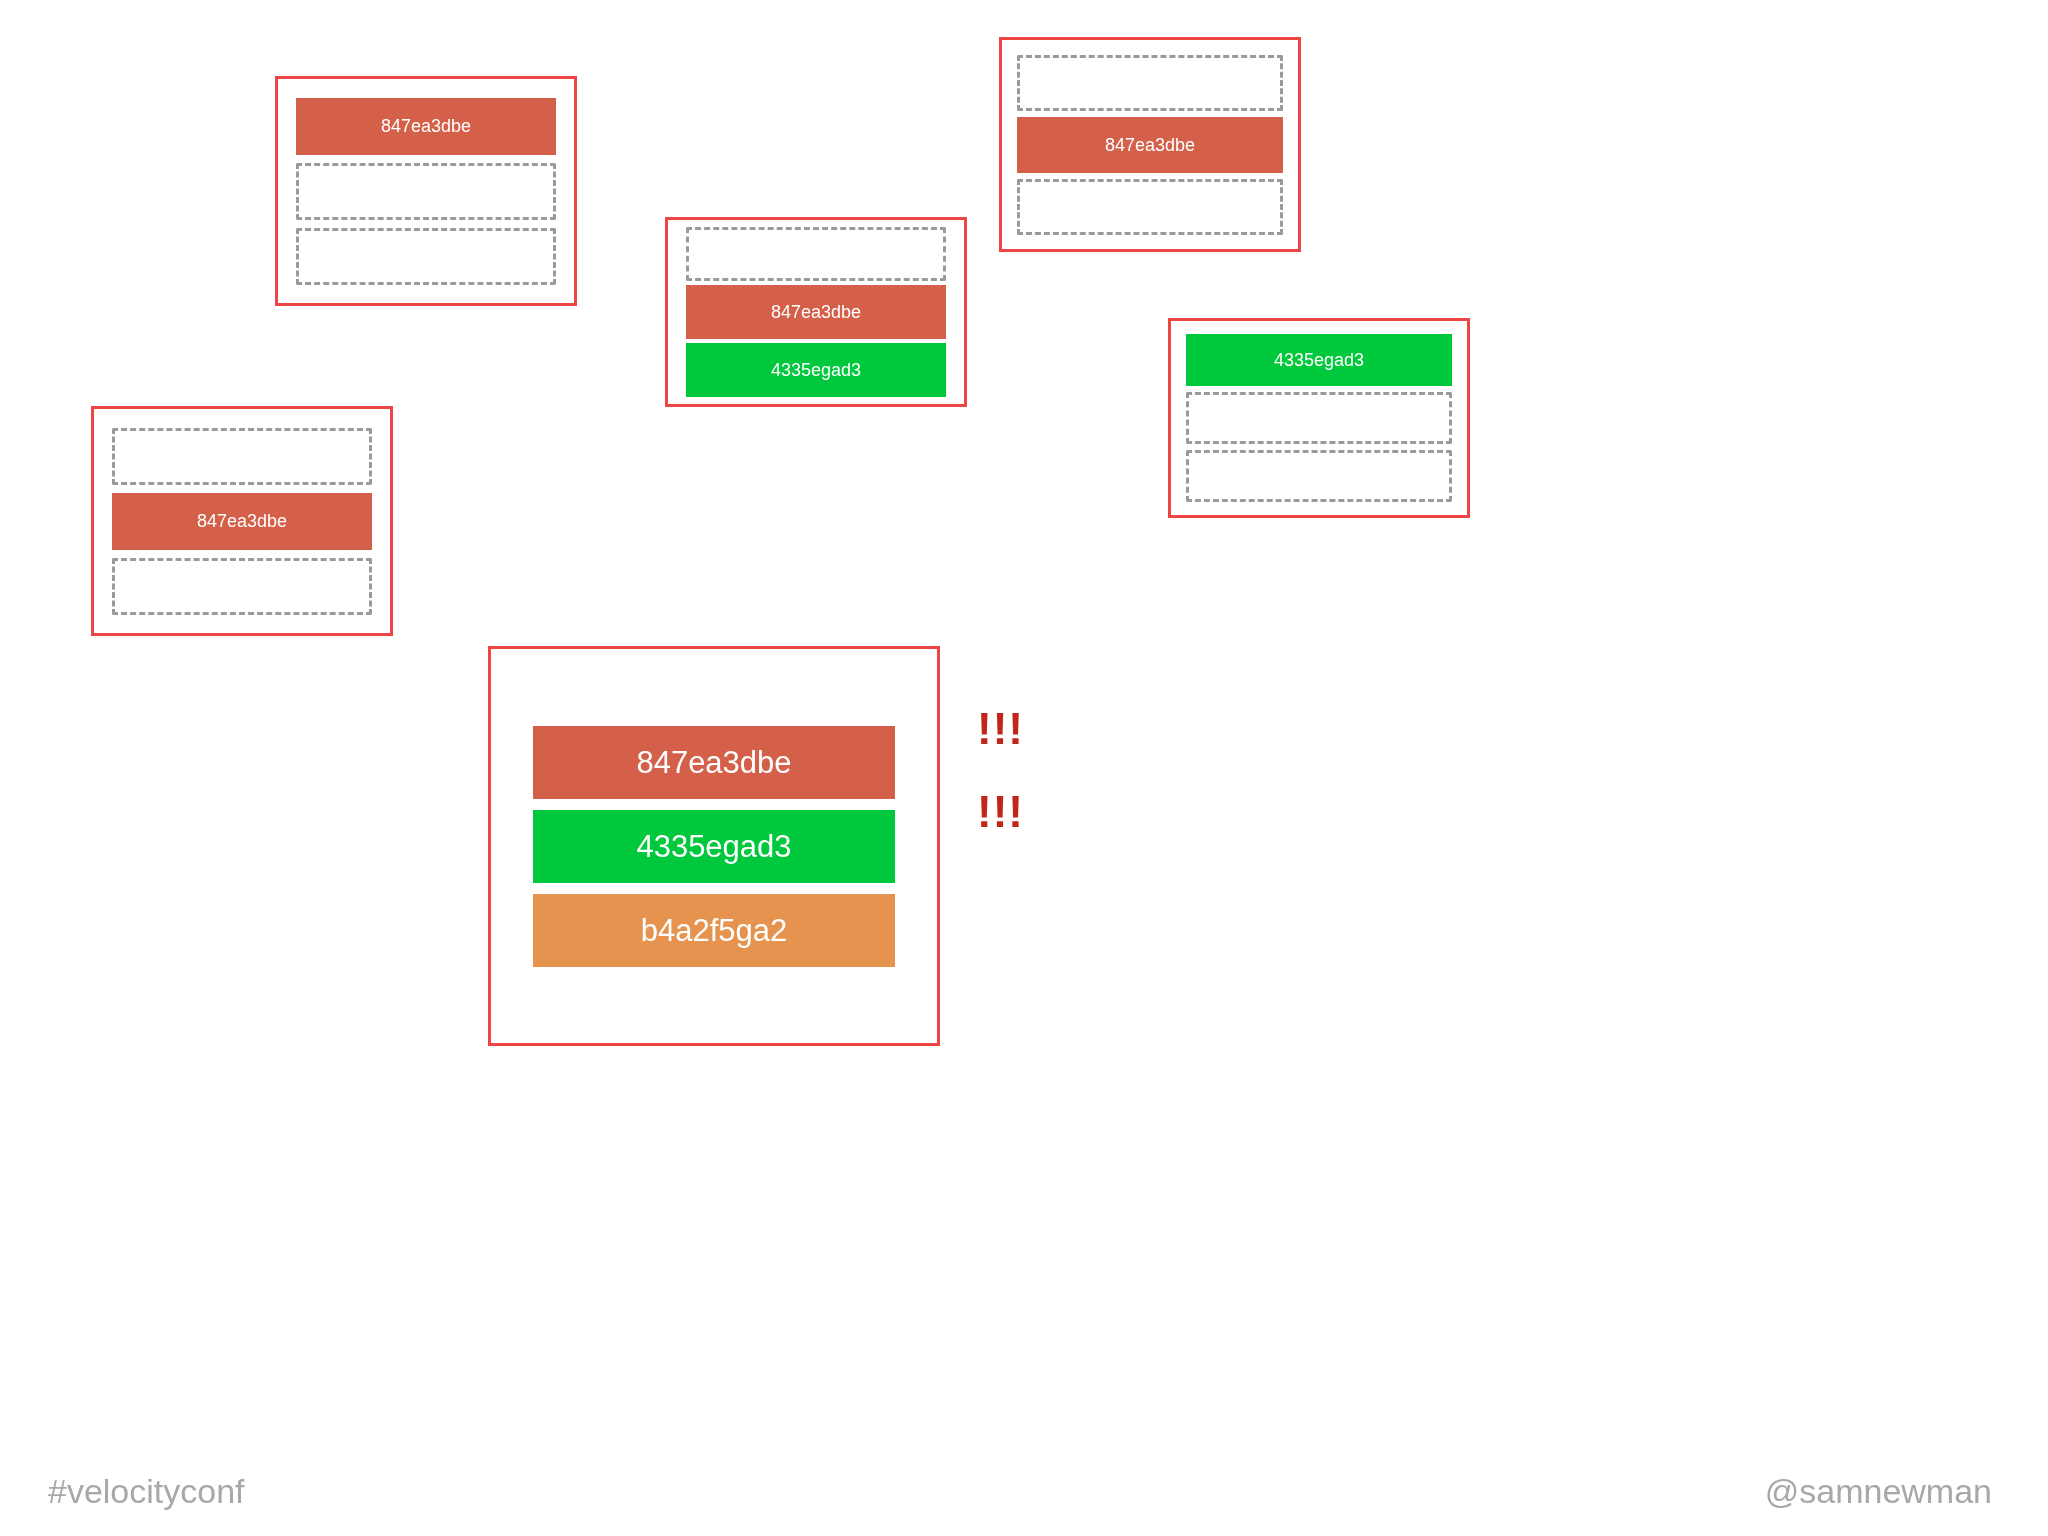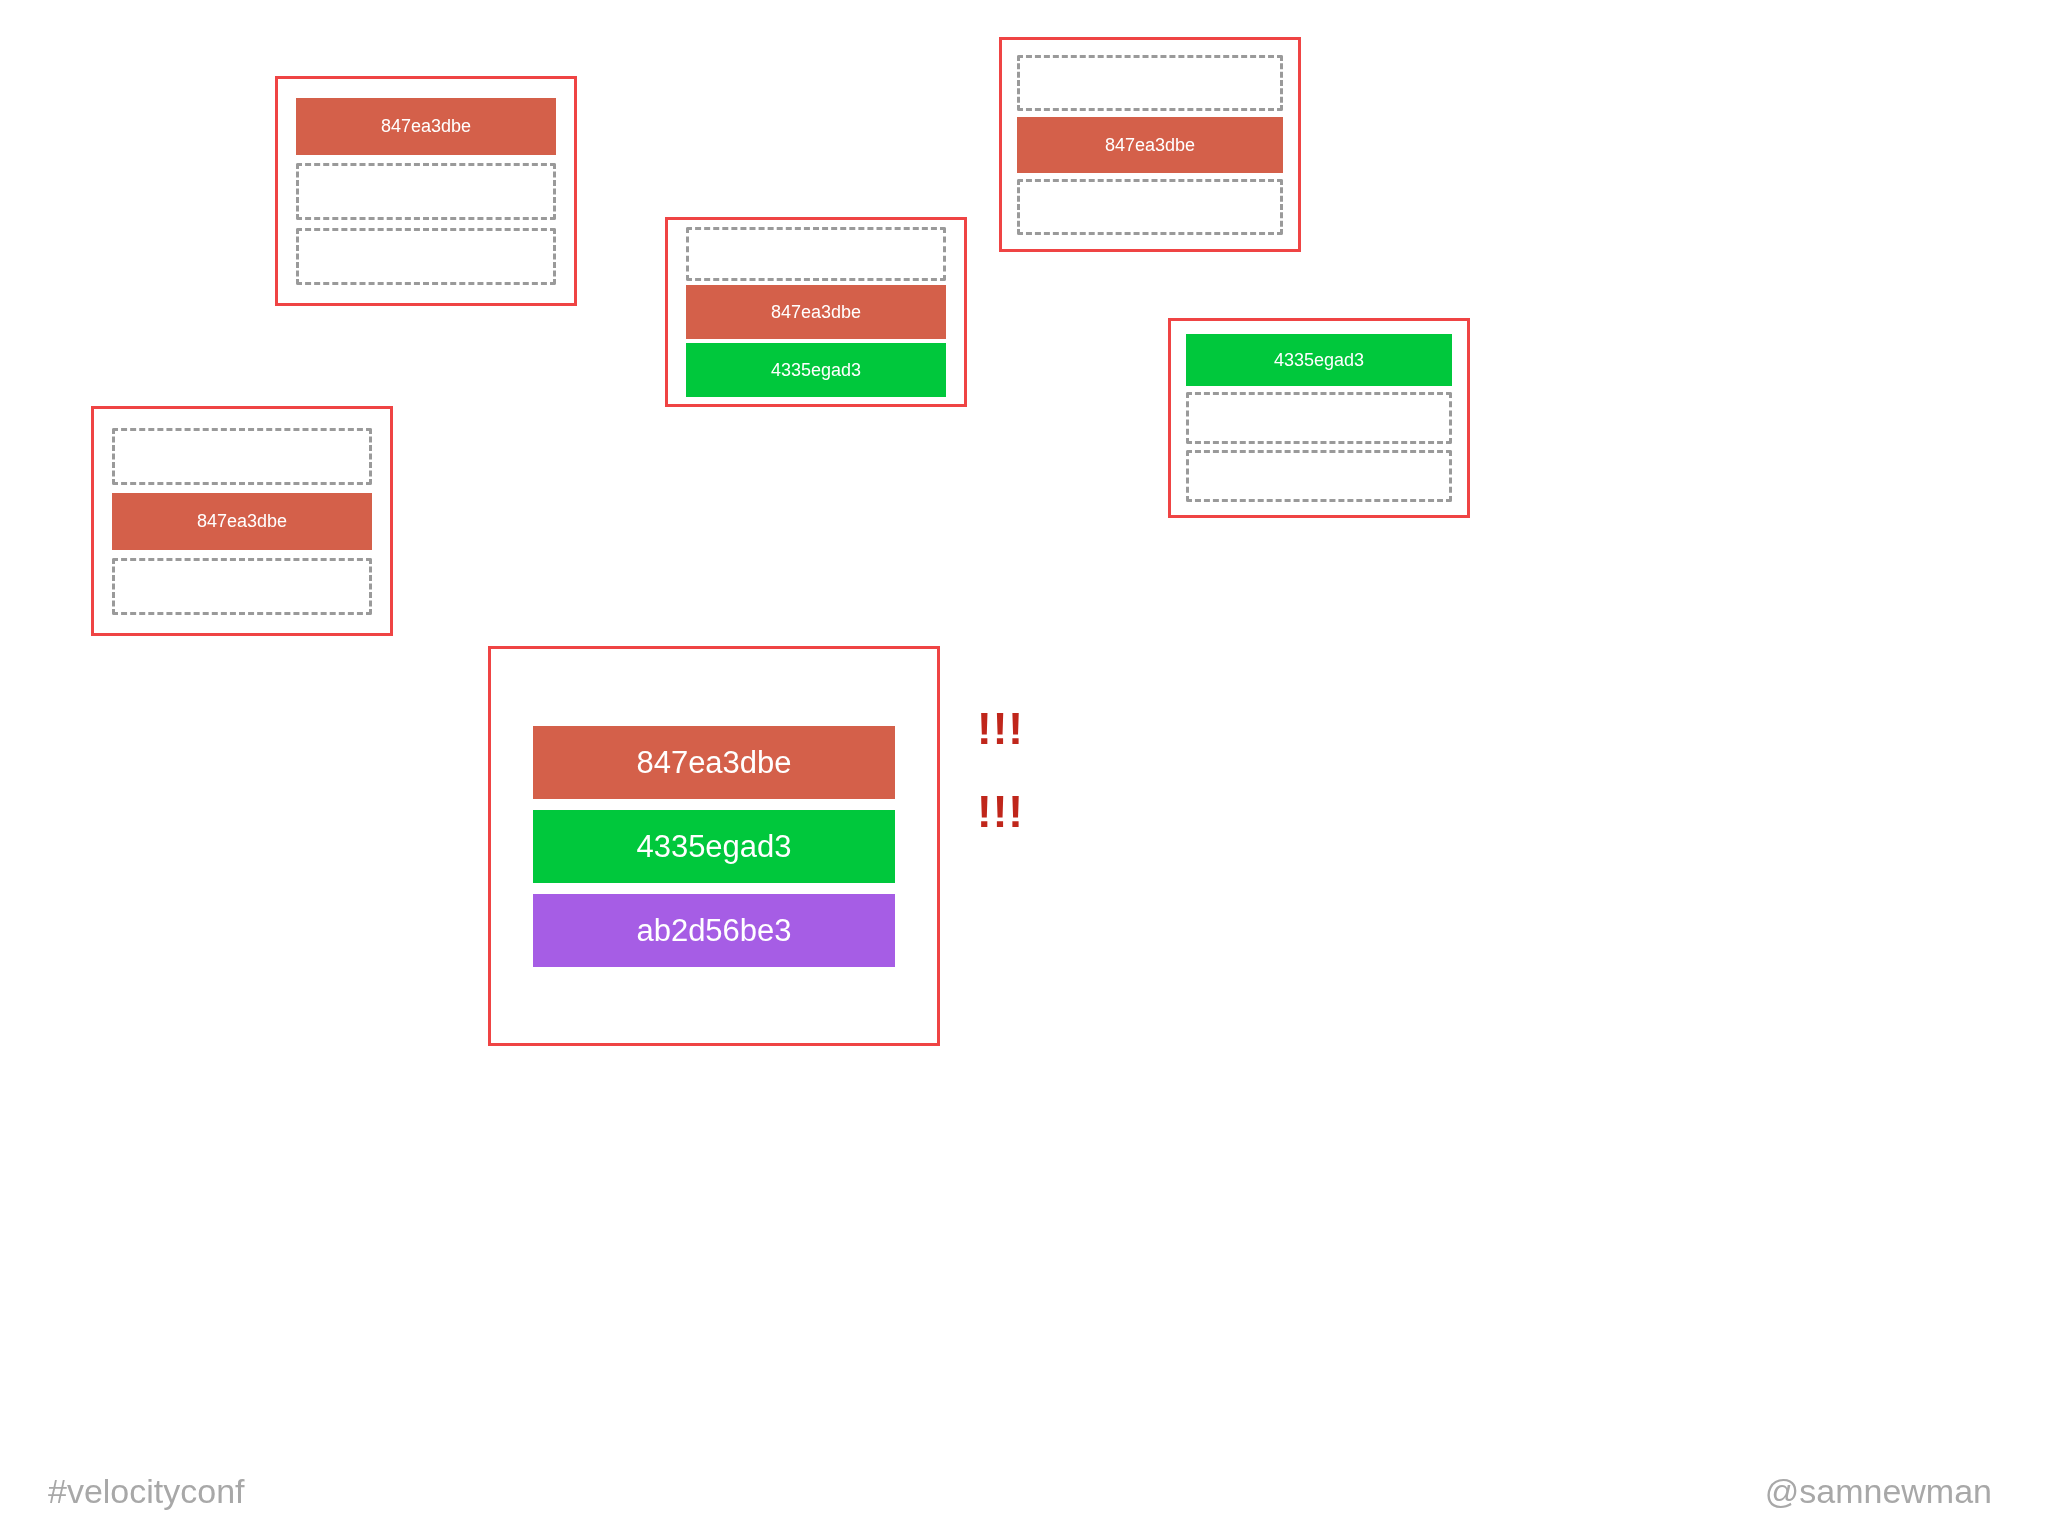--- a/index.html
+++ b/index.html
@@ -160,21 +160,21 @@
     <div class="slot" style="background: rgb(0, 200, 60);">4335egad3</div>
     <div class="slot empty"></div>
     <div class="slot empty"></div>
   </div>
 </div>
 
 <div class="host" id="host-overloaded">
   <div class="slots">
     <div class="slot" style="background: rgb(212, 96, 74);">847ea3dbe</div>
     <div class="slot" style="background: rgb(0, 200, 60);">4335egad3</div>
-    <div class="slot" style="background: rgb(166, 93, 229);">ab2d56be3</div>
+    <div class="slot" style="background: rgb(229, 147, 79);">b4a2f5ga2</div>
   </div>
 </div>
 
 <div class="warning" id="warning-1">!!!</div>
 <div class="warning" id="warning-2">!!!</div>
 
 <div class="footer-text" id="footer-left">#velocityconf</div>
 <div class="footer-text" id="footer-right">@samnewman</div>
 
 </body></html>

